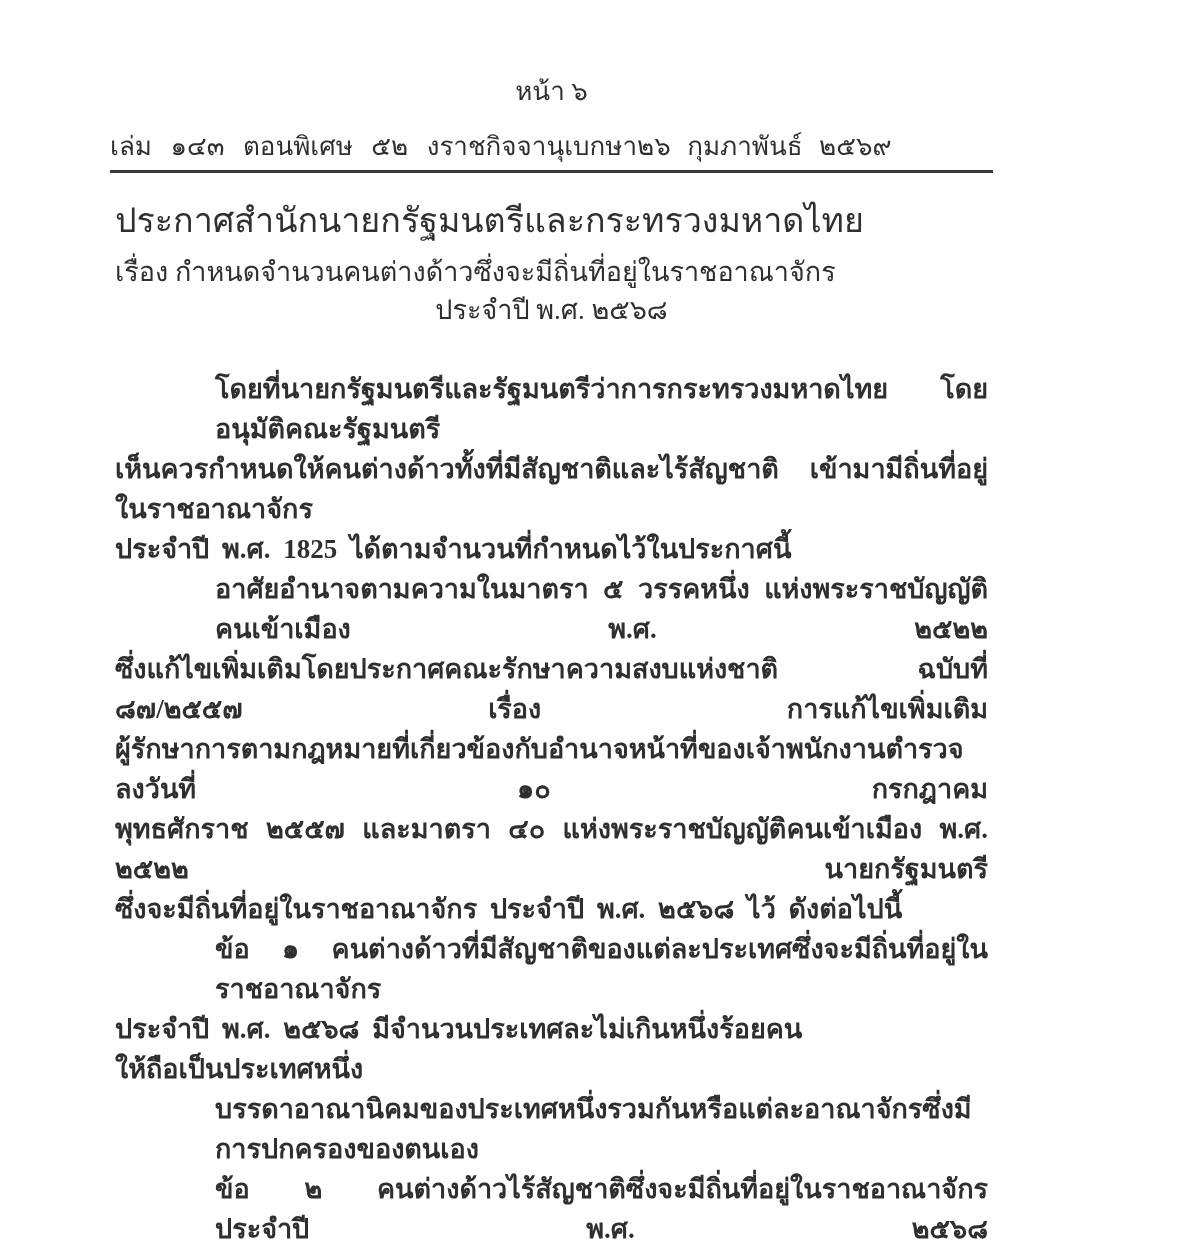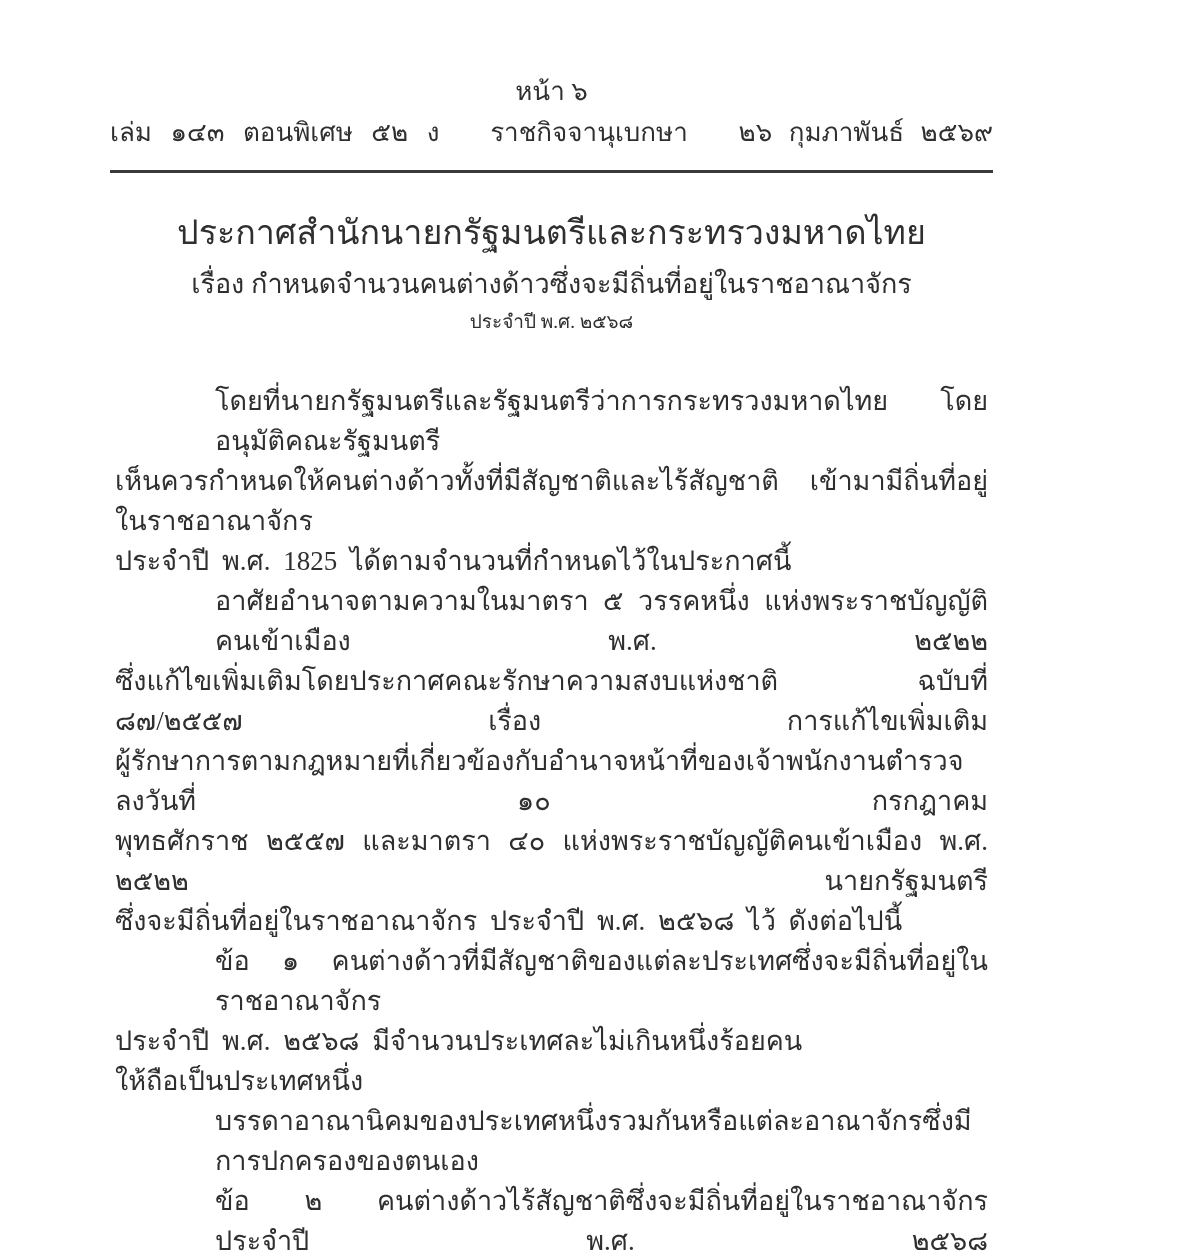--- a/index.html
+++ b/index.html
@@ -22,54 +22,53 @@
     margin: 0 115px;
   }
   .page-num {
     padding-top: 76px;
     text-align: center;
     font-size: 26px;
     line-height: 32px;
   }
   .masthead {
     display: flex;
-    justify-content: space-between;
+    justify-content: flex-start;
     align-items: baseline;
-    margin: 8px -5px 0 -5px;
-    padding-bottom: 20px;
+    margin: 22px -5px 0 -5px;
+    padding-bottom: 6px;
     border-bottom: 3px solid #3a3a3a;
     font-size: 26px;
     line-height: 34px;
   }
   .masthead .left { word-spacing: 12px; }
   .masthead .right { word-spacing: 10px; }
   .title1 {
-    margin-top: 36px;
-    text-align: center;
+    margin-top: 24px;
     font-size: 34px;
     line-height: 48px;
   }
   .title2 {
     margin-top: 8px;
-    text-align: center;
+    text-align: left;
     font-size: 27px;
     line-height: 38px;
   }
   .title3 {
     text-align: center;
-    font-size: 19px;
+    font-size: 27px;
     line-height: 38px;
   }
   .bodytext {
     margin-top: 40px;
     font-size: 27px;
     line-height: 40px;
     word-spacing: 6px;
   }
-  .line { min-height: 40px; }
+  .line { min-height: 40px; font-weight: bold; }
   .indent { padding-left: 100px; }
   .just {
     text-align: justify;
     text-align-last: justify;
   }
 </style>
 </head>
 <body>
 
 <div class="page">

